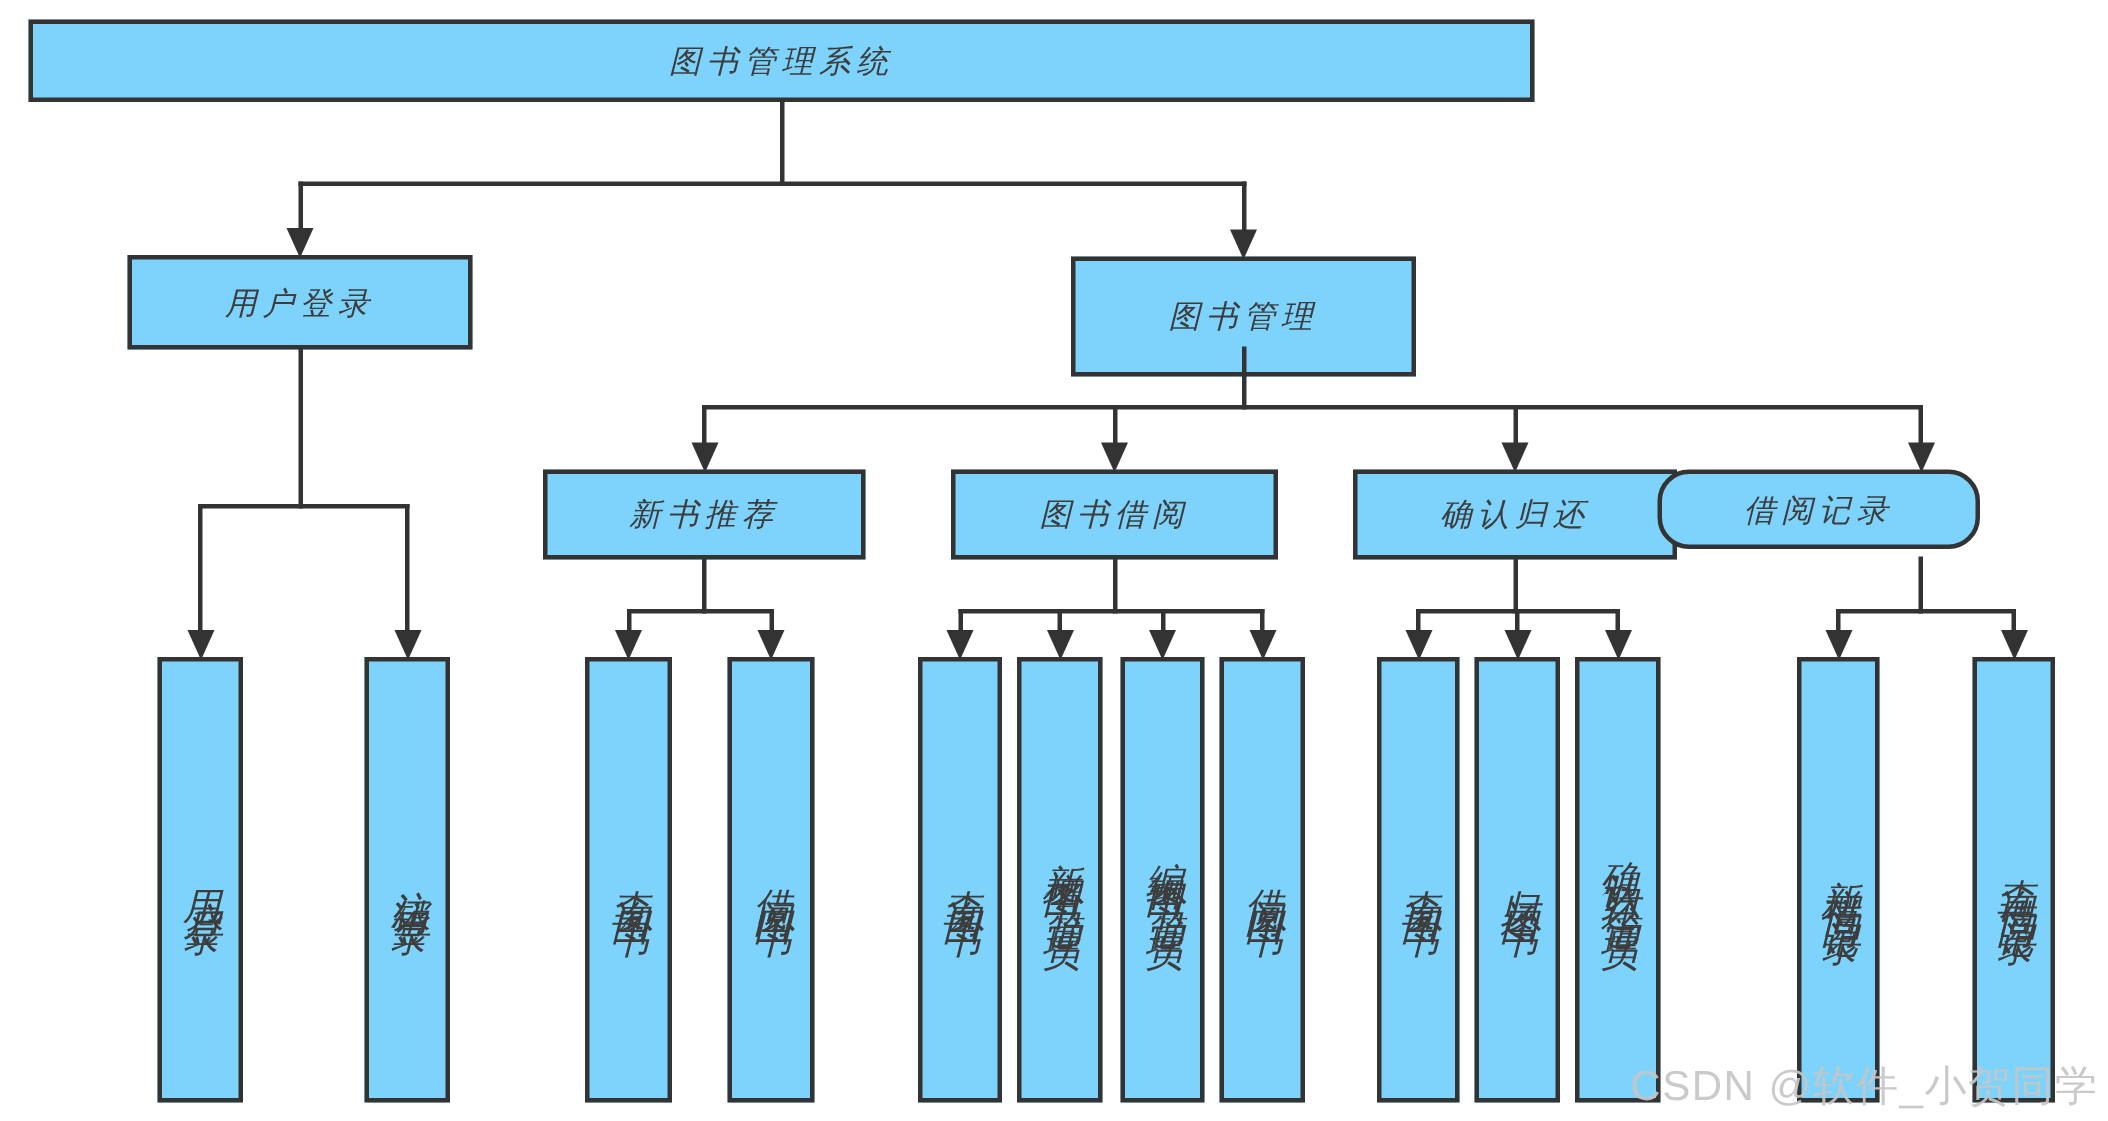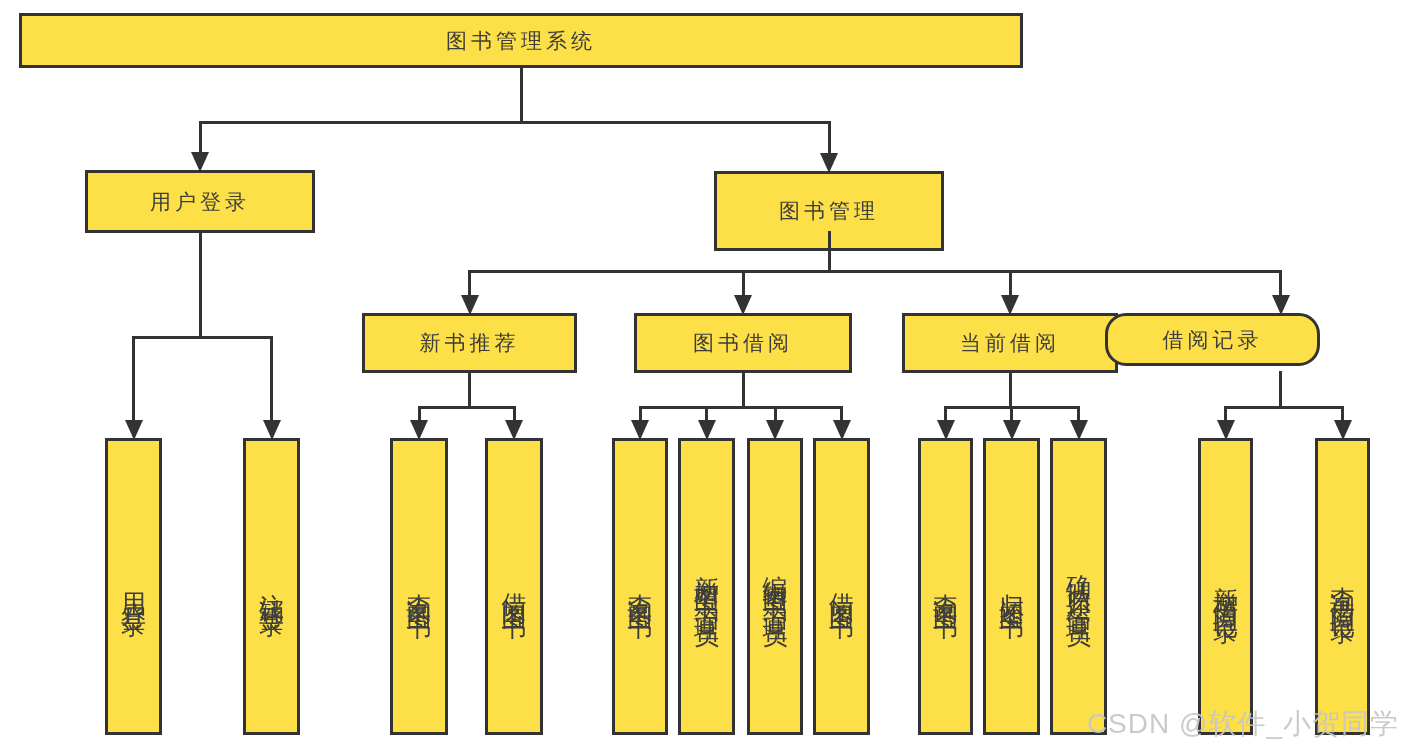--- a/index.html
+++ b/index.html
@@ -11,26 +11,27 @@
     position: relative;
     width: 1405px;
     height: 747px;
     background: var(--bg, #ffffff);
     overflow: hidden;
   }
   .node {
     position: absolute;
     box-sizing: border-box;
     border: 3px solid var(--line, #333333);
-    background: #fde047;
+    background: #7dd3fc;
     color: var(--text, #3d3d3d);
     display: flex;
     align-items: center;
     justify-content: center;
     text-align: center;
+    font-style: italic;
   }
   .node.h {
     font-size: 21px;
     letter-spacing: 4px;
     white-space: nowrap;
   }
   .node.v {
     writing-mode: vertical-rl;
     text-orientation: mixed;
     font-size: 25px;
@@ -64,21 +65,21 @@
 </head>
 <body>
 
 <div id="diagram" style="--line: #333333; --text: #3d3d3d; --bg: #ffffff; --wm: #c6c6c6;">
   <div class="watermark">CSDN @软件_小贺同学</div>
 <div class="node h lvl1" style="left: 19px; top: 13px; width: 1004px; height: 55px;">图书管理系统</div>
     <div class="node h lvl2" style="left: 85px; top: 170px; width: 230px; height: 63px;">用户登录</div>
     <div class="node h lvl2" style="left: 714px; top: 171px; width: 230px; height: 80px;">图书管理</div>
     <div class="node h lvl3" style="left: 362px; top: 313px; width: 215px; height: 60px;">新书推荐</div>
     <div class="node h lvl3" style="left: 634px; top: 313px; width: 218px; height: 60px;">图书借阅</div>
-    <div class="node h lvl3" style="left: 902px; top: 313px; width: 216px; height: 60px;">当前借阅</div>
+    <div class="node h lvl3" style="left: 902px; top: 313px; width: 216px; height: 60px;">确认归还</div>
     <div class="node h lvl3" style="left: 1105px; top: 313px; width: 215px; height: 53px; border-radius: 21px;">借阅记录</div>
     <div class="node v lvl4" style="left: 105px; top: 438px; width: 57px; height: 297px;">用户登录</div>
     <div class="node v lvl4" style="left: 243px; top: 438px; width: 57px; height: 297px;">注销登录</div>
     <div class="node v lvl4" style="left: 390px; top: 438px; width: 58px; height: 297px;">查询图书</div>
     <div class="node v lvl4" style="left: 485px; top: 438px; width: 58px; height: 297px;">借阅图书</div>
     <div class="node v lvl4" style="left: 612px; top: 438px; width: 56px; height: 297px;">查询图书</div>
     <div class="node v lvl4" style="left: 678px; top: 438px; width: 57px; height: 297px;">新增图书（管理员）</div>
     <div class="node v lvl4" style="left: 747px; top: 438px; width: 56px; height: 297px;">编辑图书（管理员）</div>
     <div class="node v lvl4" style="left: 813px; top: 438px; width: 57px; height: 297px;">借阅图书</div>
     <div class="node v lvl4" style="left: 918px; top: 438px; width: 55px; height: 297px;">查询图书</div>

